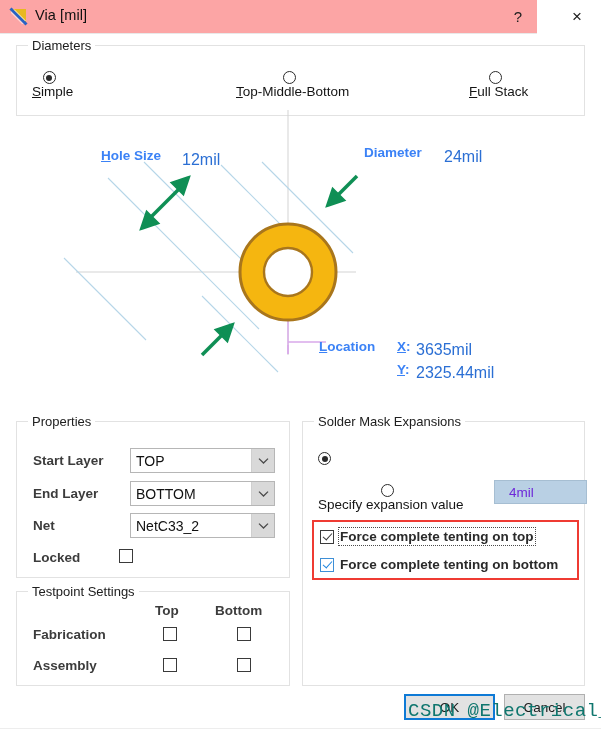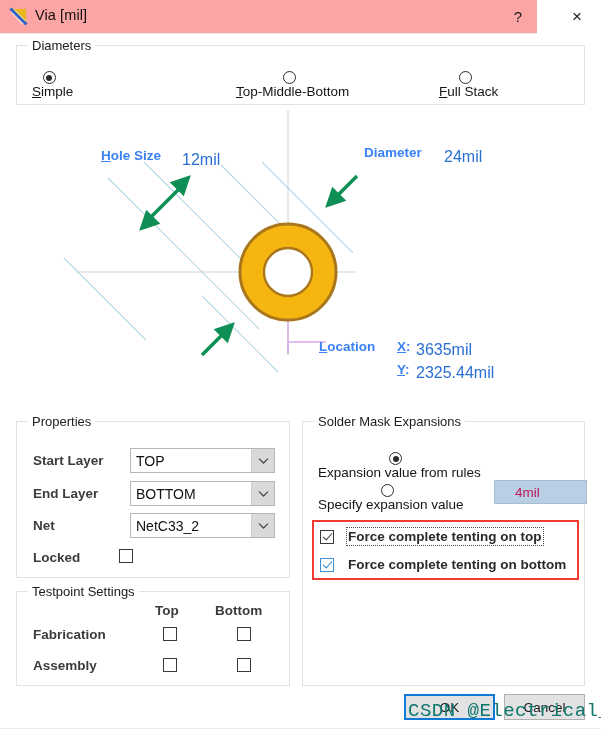--- a/index.html
+++ b/index.html
@@ -181,39 +181,39 @@
 
   
   .expvalue-box {
     position: absolute;
     width: 93px; height: 24px;
     background: #b9d0e4;
     border: 1px solid #a6bed2;
     box-sizing: border-box;
     display: flex;
     align-items: center;
-    padding-left: 20px;
-    font-size: 13.5px;
-    color: #be185d;
+    padding-left: 14px;
+    font-size: 13.5px;
+    color: #6d28d9;
   }
   .redbox {
     position: absolute;
     border: 2.2px solid #ef3b33;
     box-sizing: border-box;
     background: transparent;
     pointer-events: none;
   }
   .tent-row {
     position: absolute;
     display: flex;
     align-items: center;
     white-space: nowrap;
   }
   .tent-row .tlabel {
-    margin-left: 14px;
+    margin-left: 6px;
     font-size: 13.5px;
     font-weight: bold;
     color: #2a2a2a;
   }
   .tent-row.focused .tlabel {
     outline: 1px dotted #4a4a4a;
     outline-offset: 1px;
   }
 
   
@@ -270,33 +270,33 @@
       <polygon points="2,2 17,17 13,17 2,6" fill="#ffffff" opacity=".55"></polygon>
       <path d="M1.5 1.5 L17.5 17.5" stroke="#2a62c4" stroke-width="3"></path>
       <path d="M5 2.5 L16.5 14" stroke="#ffffff" stroke-width="1" opacity=".8"></path>
     </svg>
   </div>
   <div class="title-text">Via [mil]</div>
   <div class="title-btn help">?</div>
   <div class="title-btn close">×</div>
 </div>
 
-<div class="group" style="left:16px; top:45px; width:569px; height:60px;">
+<div class="group" style="left:16px; top:45px; width:569px; height:71px;">
   <div class="group-title">Diameters</div>
 </div>
 
 <div class="radio-row" style="left:32px; top:71px;">
   <span class="radio checked"></span>
   <span class="radio-label"><span class="u">S</span>imple</span>
 </div>
 <div class="radio-row" style="left:236px; top:71px;">
   <span class="radio"></span>
   <span class="radio-label"><span class="u">T</span>op-Middle-Bottom</span>
 </div>
-<div class="radio-row" style="left:439px; top:71px;">
+<div class="radio-row" style="left:469px; top:71px;">
   <span class="radio"></span>
   <span class="radio-label"><span class="u">F</span>ull Stack</span>
 </div>
 
 <div class="diagram">
   <svg width="569" height="300" viewBox="0 0 569 300">
 
     <line x1="272" y1="0" x2="272" y2="245" stroke="#d3d3d3" stroke-width="1"></line>
     <line x1="60" y1="162" x2="340" y2="162" stroke="#d3d3d3" stroke-width="1"></line>
 
@@ -388,21 +388,20 @@
 
 <div class="form-label" style="left:33px; top:550px;">Locked</div>
 <span class="cb" style="position:absolute; left:119px; top:549px;"></span>
 
 <div class="group" style="left:302px; top:421px; width:283px; height:265px;">
   <div class="group-title">Solder Mask Expansions</div>
 </div>
 
 <div class="radio-row" style="left:318px; top:452px;">
   <span class="radio checked"></span>
-  <span class="radio-label">Expansion value from rules</span>
 </div>
 <div class="radio-row" style="left:318px; top:484px;">
   <span class="radio"></span>
   <span class="radio-label">Specify expansion value</span>
 </div>
 <div class="expvalue-box" style="left:494px; top:480px;">4mil</div>
 
 <div class="redbox" style="left:312px; top:520px; width:267px; height:60px;"></div>
 
 <div class="tent-row focused" style="left:320px; top:529px;">

